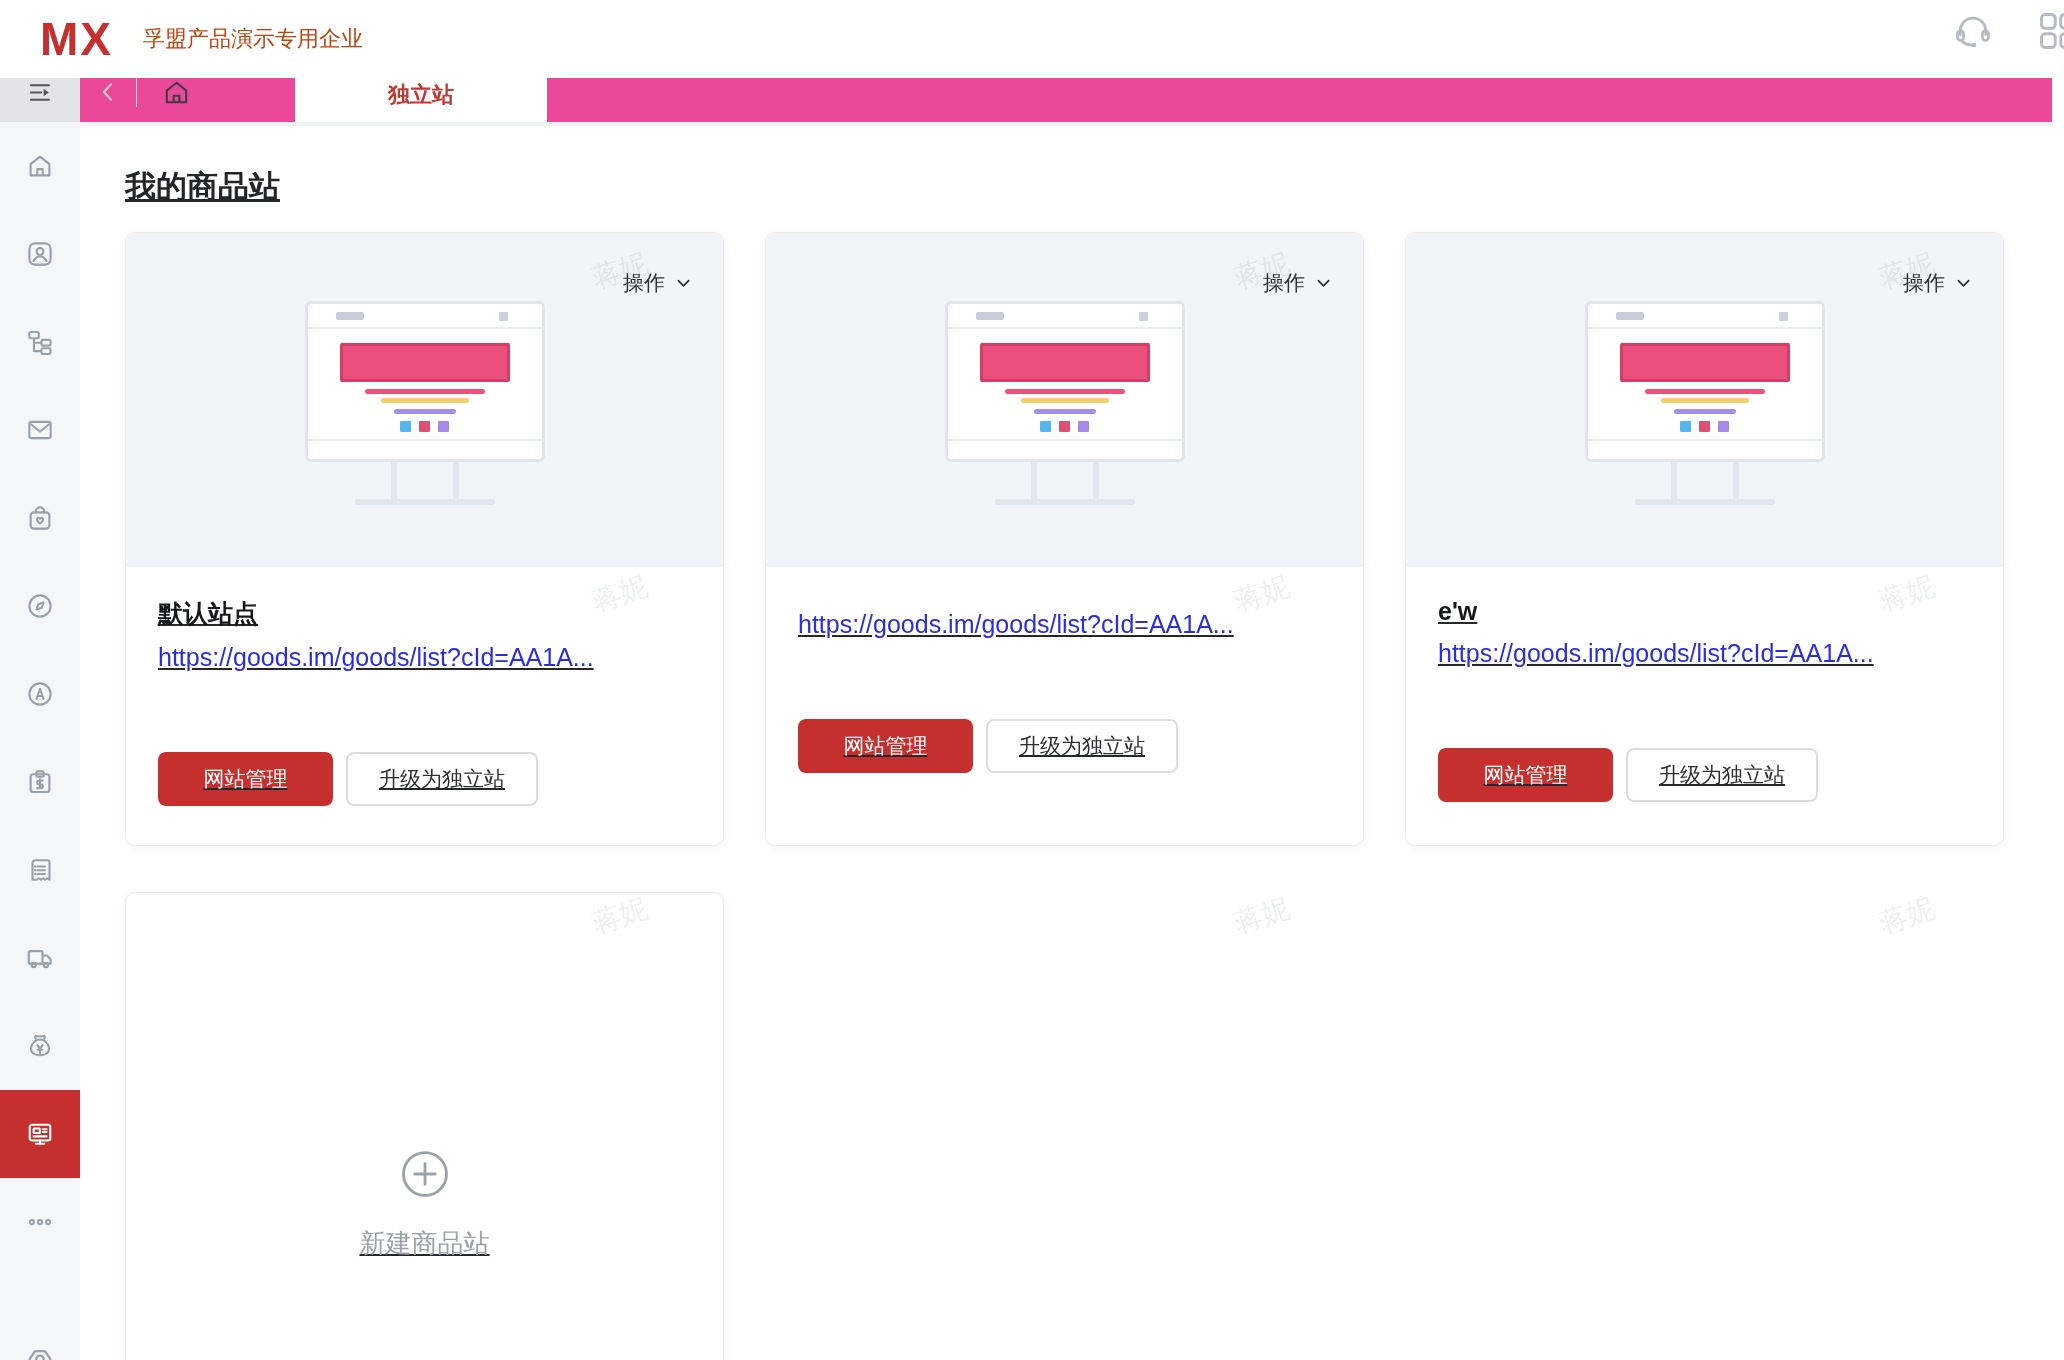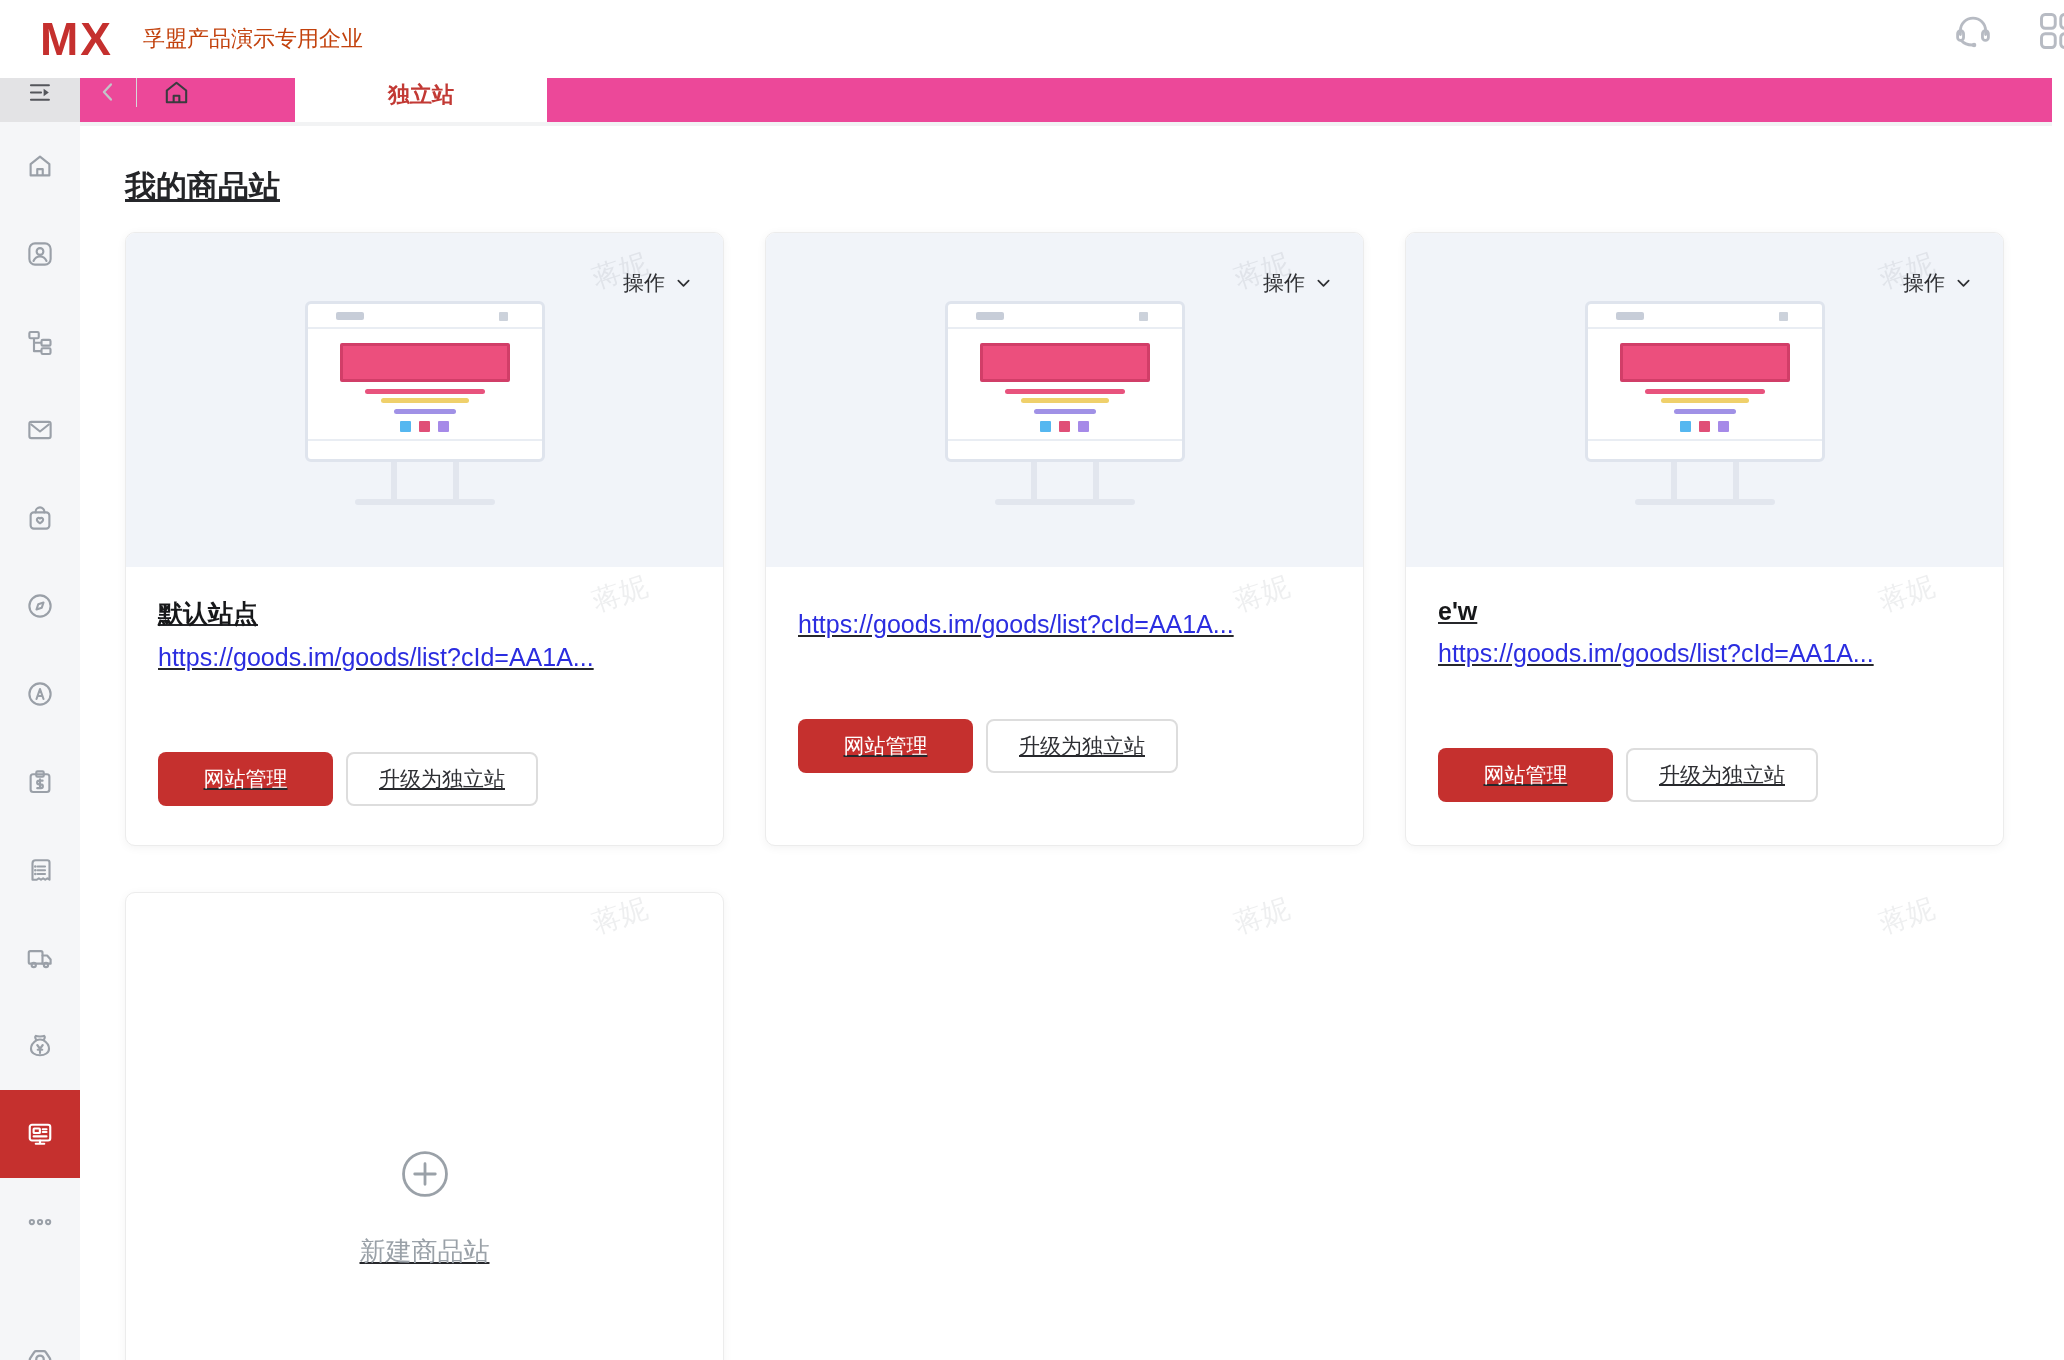--- a/index.html
+++ b/index.html
@@ -76,21 +76,21 @@
   .card-info { padding:30px 32px 0 32px; }
   .site-name { font-size:25px; font-weight:700; color:#17181a; }
   .site-url { display:block; margin-top:13px; font-size:25px; color:var(--link-blue,#2b2de0); text-decoration:none; white-space:nowrap; overflow:hidden; cursor:pointer; }
   .card-btns { margin-top:80px; display:flex; gap:13px; }
   .btn { height:54px; border-radius:8px; font-size:21px; font-family:inherit; cursor:pointer; }
   .btn-manage { width:175px; background:var(--brand-red,#c5302e); border:none; color:#fff; }
   .btn-upgrade { width:192px; background:#fff; border:2px solid #ddd; color:#2e2f33; }
 
   .new-card { margin-top:46px; width:599px; height:614px; background:#fff; border:1px solid #ececec; border-radius:10px; box-shadow:0 2px 10px rgba(0,0,0,.05); display:flex; flex-direction:column; align-items:center; padding-top:253px; cursor:pointer; }
   .plus-icon { width:56px; height:56px; color:#9aa1a8; }
-  .new-label { margin-top:32px; font-size:26px; color:#9aa1a8; }
+  .new-label { margin-top:24px; font-size:26px; color:#9aa1a8; }
 
   
   .wm-layer { position:absolute; inset:0; pointer-events:none; z-index:40; }
   .wm { position:absolute; font-size:28px; color:rgba(40,45,60,.08); transform:rotate(-18deg); font-weight:500; white-space:nowrap; }
   .wm:nth-child(1){ left:592px;  top:252px; }
   .wm:nth-child(2){ left:1234px; top:252px; }
   .wm:nth-child(3){ left:1879px; top:252px; }
   .wm:nth-child(4){ left:592px;  top:575px; }
   .wm:nth-child(5){ left:1234px; top:575px; }
   .wm:nth-child(6){ left:1879px; top:575px; }

